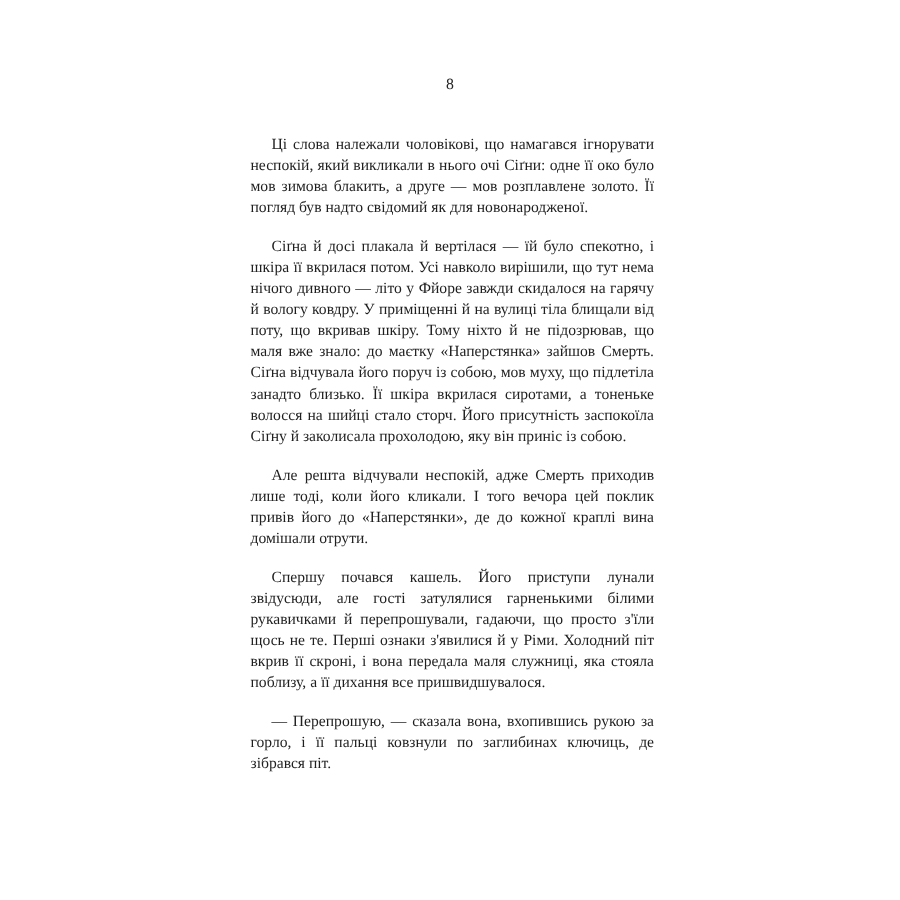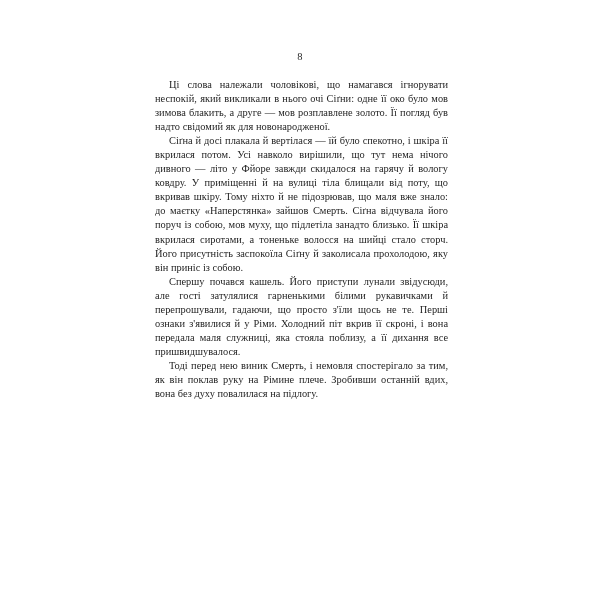--- a/index.html
+++ b/index.html
@@ -32,21 +32,21 @@
     color: #262626;
     letter-spacing: 0.2px;
   }
   .textblock {
     position: absolute;
     top: 78px;
     left: 155px;
     width: 293px;
   }
   .para {
-    margin: 0;
+    margin: 12px;
     font-size: 10.4px;
     line-height: 14.05px;
     text-align: justify;
     text-justify: inter-word;
     text-indent: 14px;
     hyphens: manual;
     color: #1f1f1f;
     -webkit-font-smoothing: antialiased;
   }
   .para.dialogue {
@@ -56,17 +56,18 @@
 </head>
 <body>
 
 <div class="page">
 
   <div class="folio">8</div>
 
   <div class="textblock">
     <p class="para">Ці слова належали чоловікові, що намагався ігнорувати неспокій, який викликали в нього очі Сіґни: одне її око було мов зимова блакить, а друге — мов розплавлене золото. Її погляд був надто свідомий як для новонародженої.</p>
     <p class="para">Сіґна й досі плакала й вертілася — їй було спекотно, і шкіра її вкрилася потом. Усі навколо вирішили, що тут нема нічого дивного — літо у Фйоре завжди скидалося на гарячу й вологу ковдру. У приміщенні й на вулиці тіла блищали від поту, що вкривав шкіру. Тому ніхто й не підозрював, що маля вже знало: до маєтку «Наперстянка» зайшов Смерть. Сіґна відчувала його поруч із собою, мов муху, що підлетіла занадто близько. Її шкіра вкрилася сиротами, а тоненьке волосся на шийці стало сторч. Його присутність заспокоїла Сіґну й заколисала прохолодою, яку він приніс із собою.</p>
+    <p class="para">Але решта відчували неспокій, адже Смерть приходив лише тоді, коли його кликали. І того вечора цей поклик привів його до «Наперстянки», де до кожної краплі вина домішали отрути.</p>
     <p class="para">Спершу почався кашель. Його приступи лунали звідусюди, але гості затулялися гарненькими білими рукавичками й перепрошували, гадаючи, що просто з'їли щось не те. Перші ознаки з'явилися й у Ріми. Холодний піт вкрив її скроні, і вона передала маля служниці, яка стояла поблизу, а її дихання все пришвидшувалося.</p>
-    <p class="para">Тоді перед нею виник Смерть, і немовля спостерігало за тим, як він поклав руку на Рімине плече. Зробивши останній вдих, вона без духу повалилася на підлогу.</p>
+    <p class="para dialogue">— Перепрошую, — сказала вона, вхопившись рукою за горло, і її пальці ковзнули по заглибинах ключиць, де зібрався піт.</p>
   </div>
 
 </div>
 
 </body></html>

